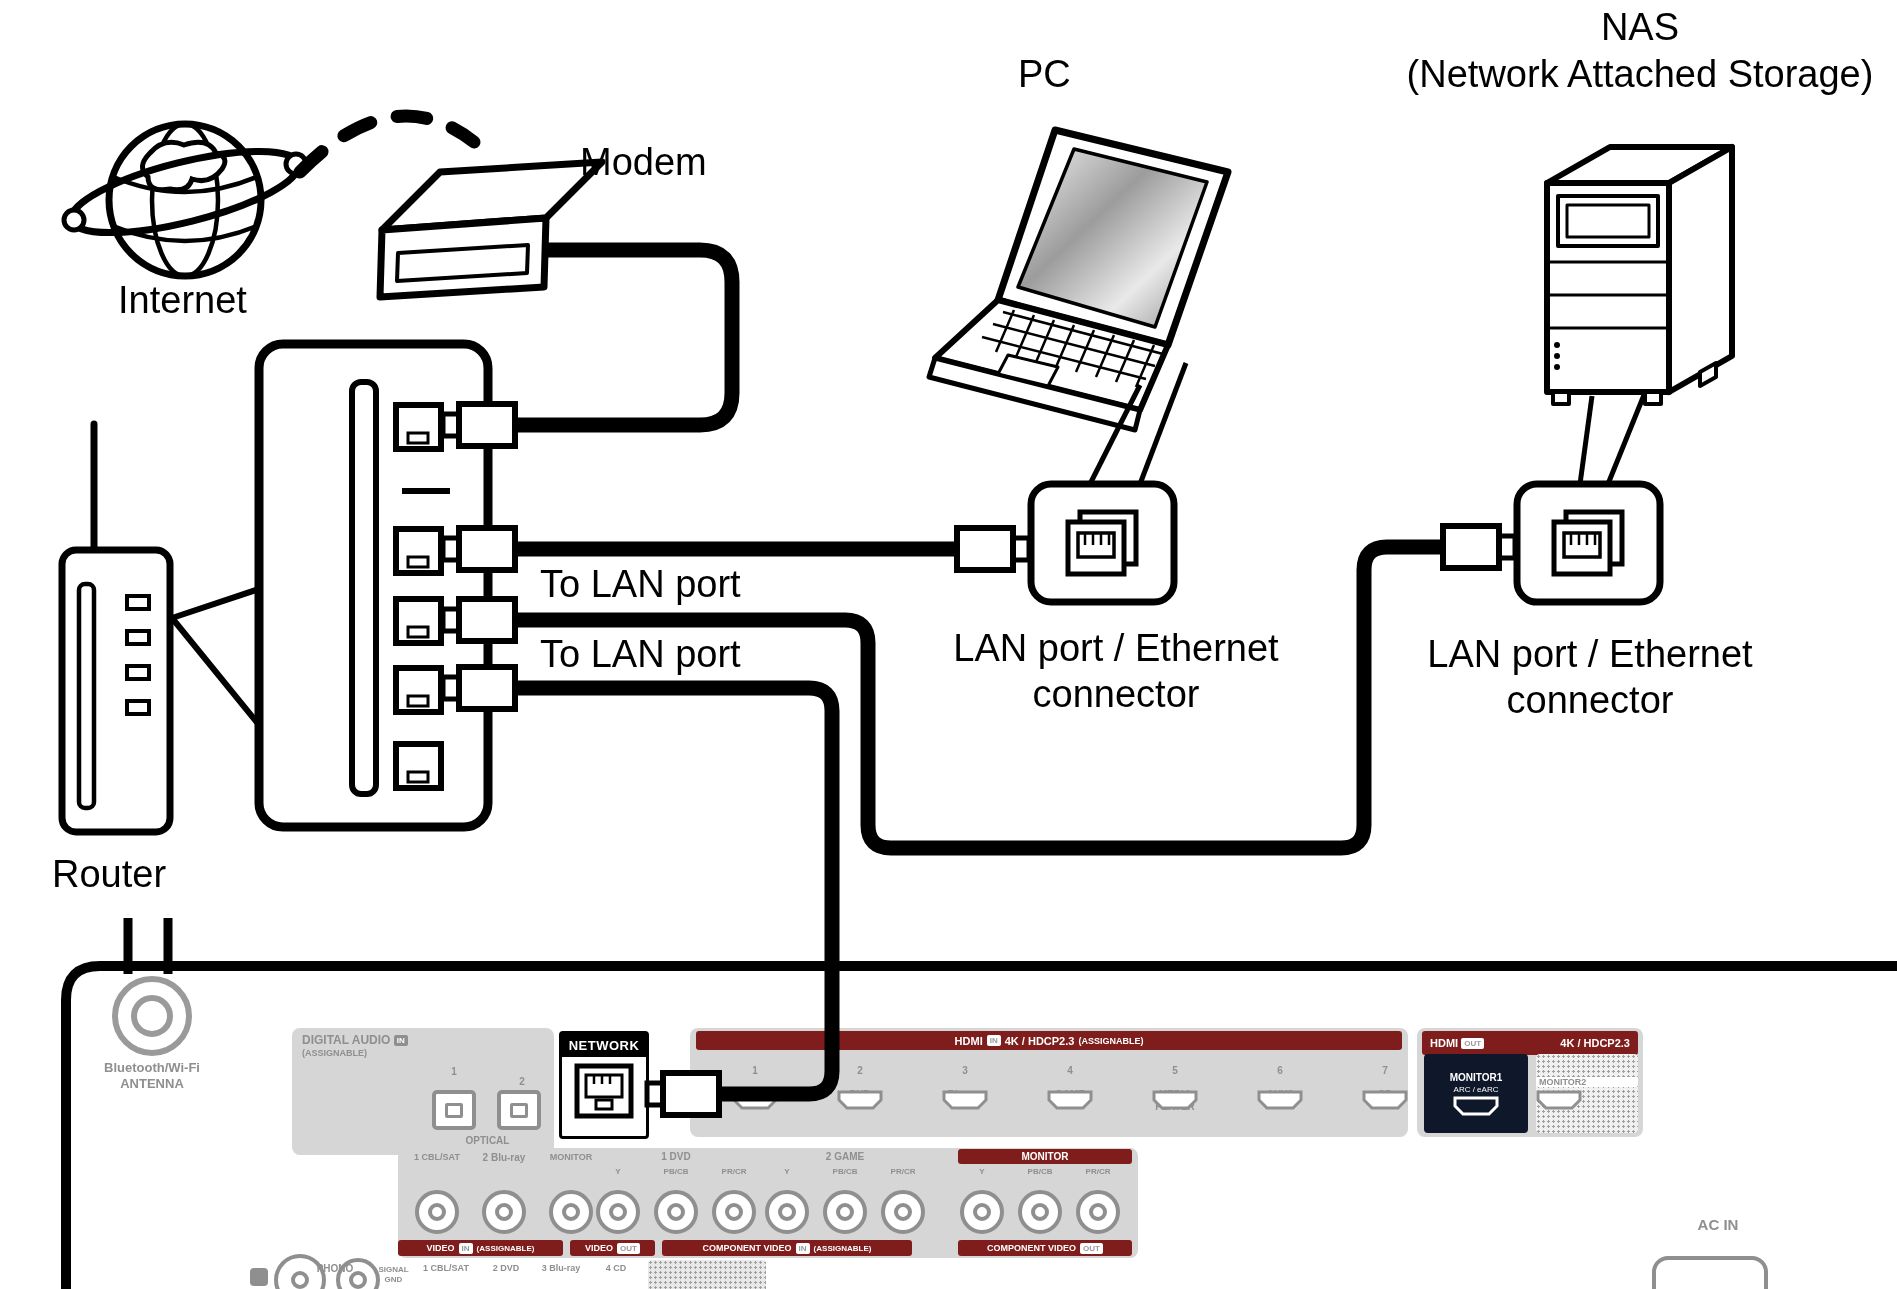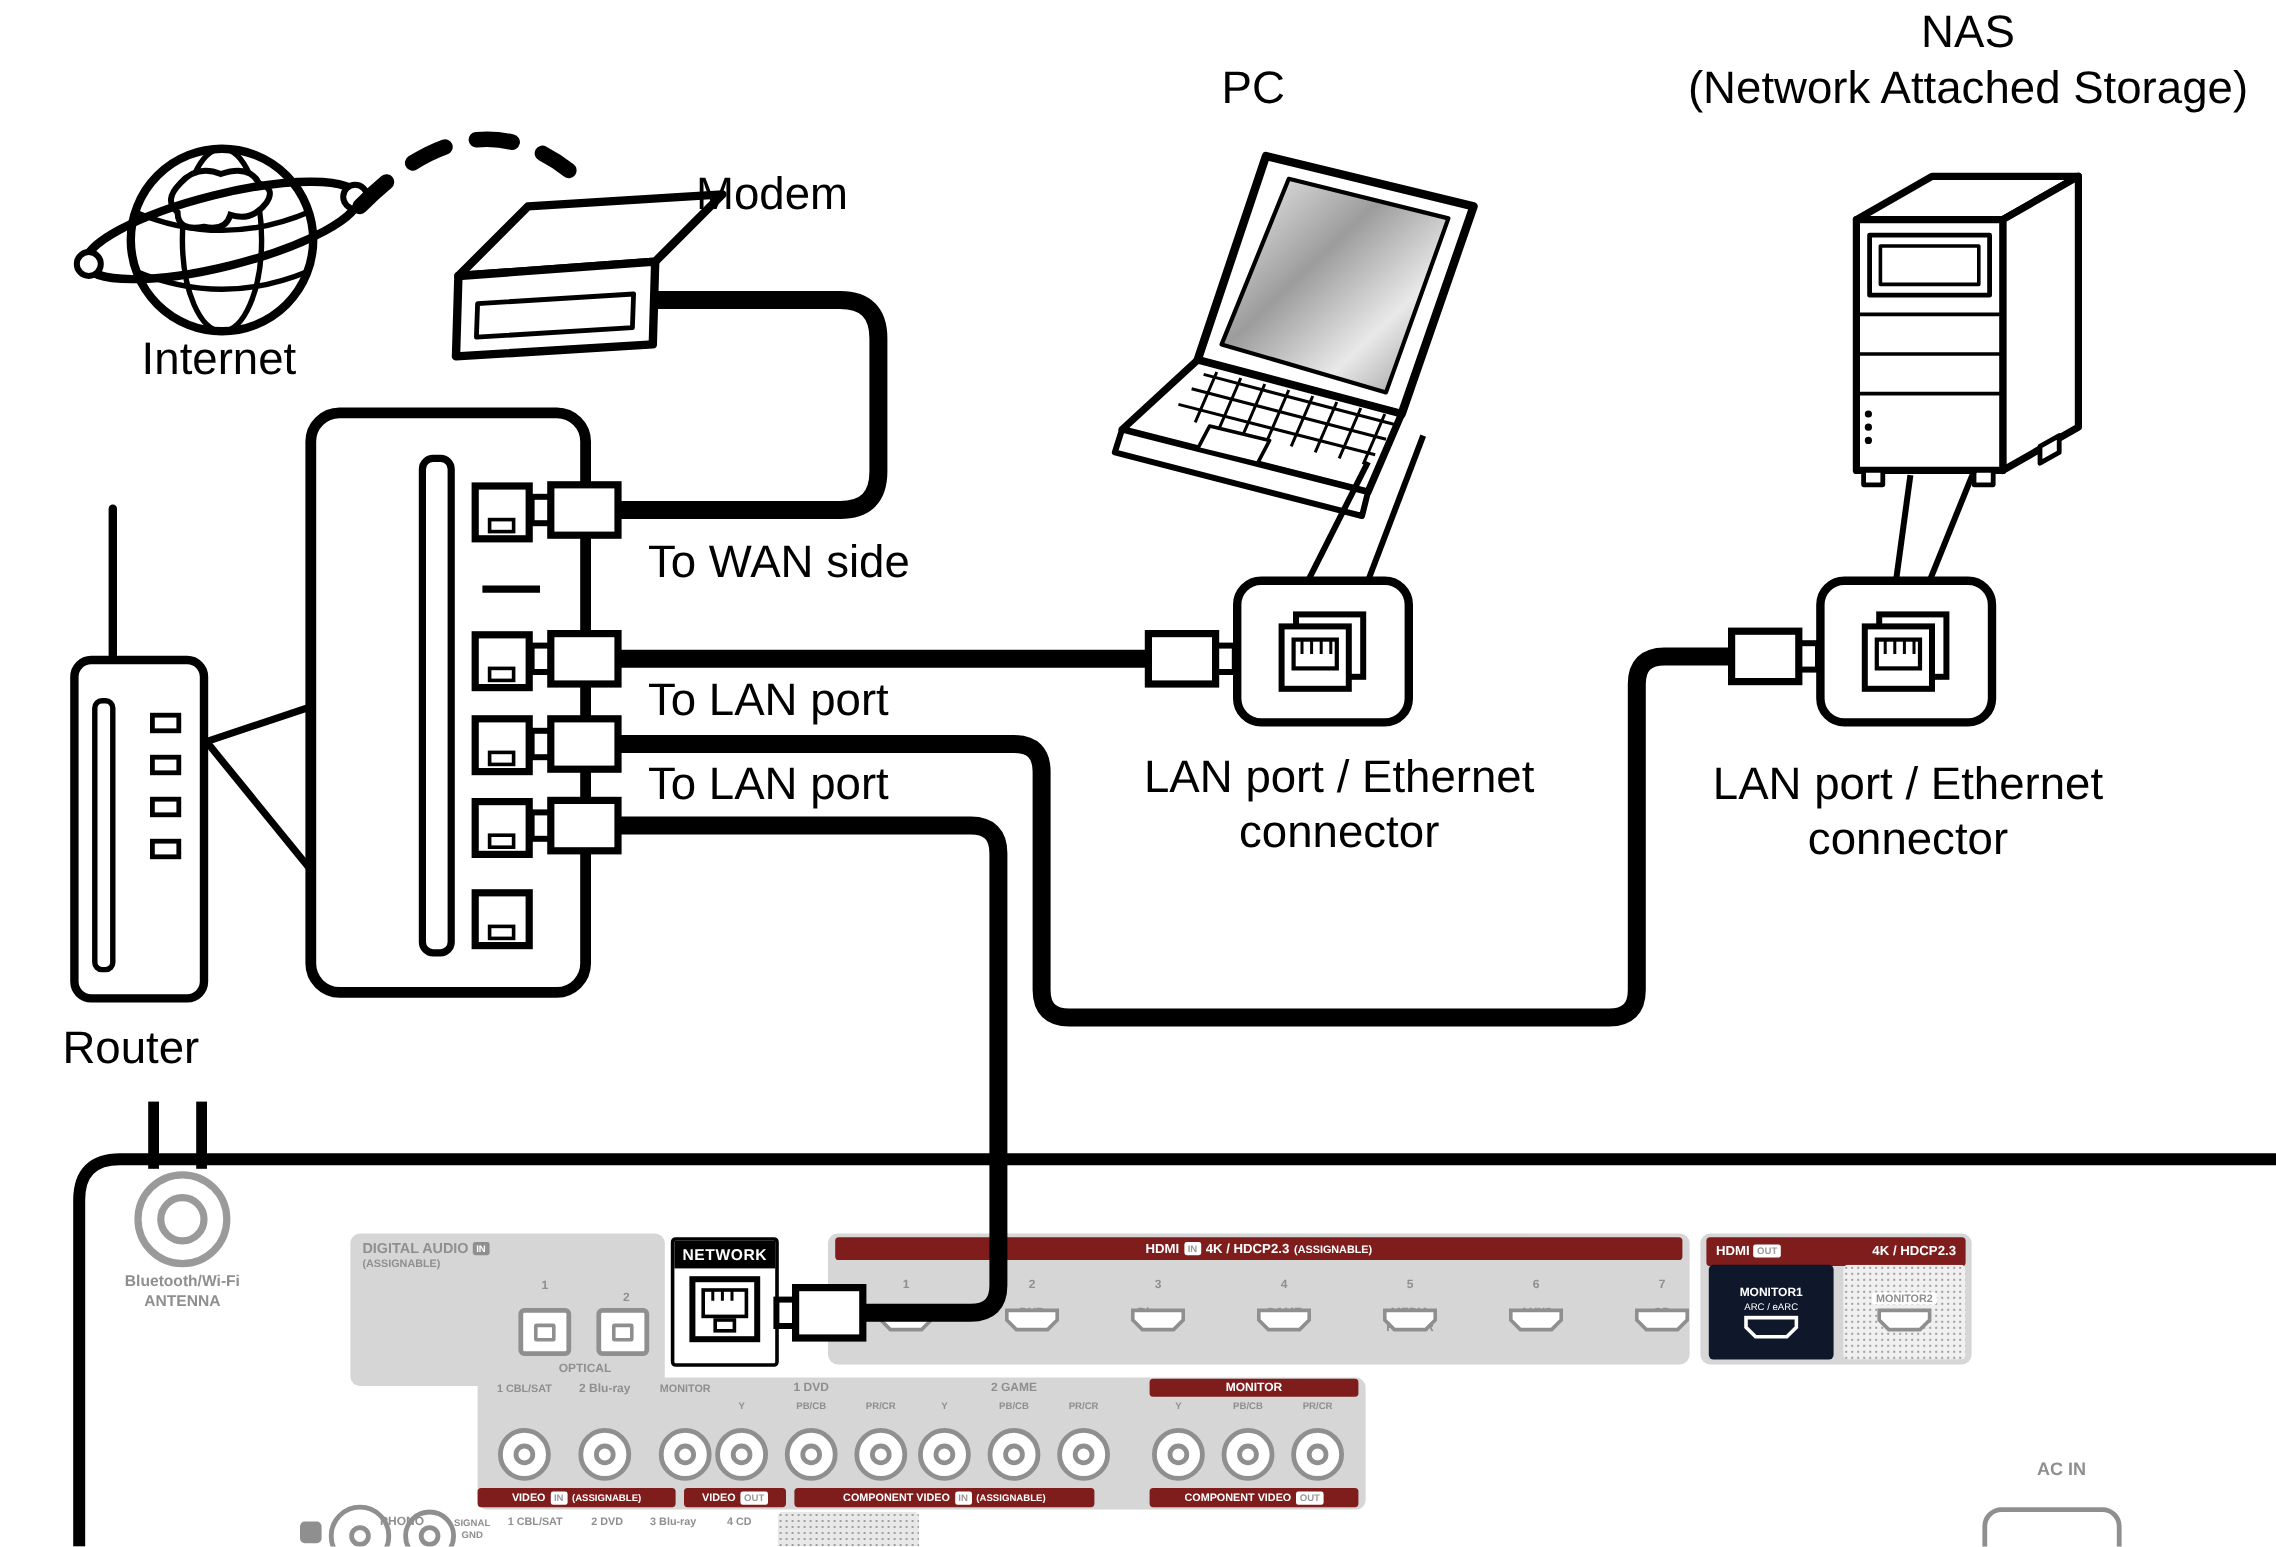--- a/index.html
+++ b/index.html
@@ -27,21 +27,21 @@
   .badge.light{background:#fff;color:#9a9a9a}
   .rca{position:absolute;width:44px;height:44px;background:#fff;border:4px solid #8f8f8f;border-radius:50%;display:flex;align-items:center;justify-content:center;z-index:1}
   .rca i{display:block;width:18px;height:18px;border:4px solid #8f8f8f;border-radius:50%;background:#fff}
   .opt{position:absolute;width:44px;height:40px;background:#fff;border:4px solid #8f8f8f;border-radius:5px;display:flex;align-items:center;justify-content:center;z-index:1}
   .opt i{display:block;width:18px;height:15px;border:3px solid #8f8f8f;border-radius:2px;background:#fff}
   .ring{position:absolute;border:6px solid #9a9a9a;border-radius:50%;background:#fff;display:flex;align-items:center;justify-content:center;z-index:1}
   .ring i{display:block;border:6px solid #9a9a9a;border-radius:50%;background:#fff}
   .netbox{position:absolute;background:#fff;border:3px solid #000;border-radius:4px;z-index:1}
   .nethdr{height:23px;background:#000;color:#fff;font-size:13px;font-weight:bold;display:flex;align-items:center;justify-content:center;letter-spacing:.5px}
   .mon1{position:absolute;background:#0f172a;color:#fff;display:flex;flex-direction:column;align-items:center;justify-content:center;gap:2px;border-radius:4px;text-align:center;z-index:1}
-  .mon2{position:absolute;background:radial-gradient(#9f9f9f 1.3px,#f0f0f0 1.3px);background-size:5px 5px;display:flex;flex-direction:column;align-items:center;justify-content:center;gap:3px;border-radius:4px;z-index:1}
+  .mon2{position:absolute;background:radial-gradient(#9f9f9f 1.3px,#f0f0f0 1.3px);background-size:5px 5px;display:flex;flex-direction:column;justify-content:center;gap:3px;border-radius:4px;z-index:1}
   .mon2lbl{font-size:9px;font-weight:bold;color:#8f8f8f;background:#fff;padding:0 3px;border-radius:2px}
   .hdmiport{position:absolute;z-index:1;line-height:0}
   .hatch{position:absolute;background:radial-gradient(#9f9f9f 1.3px,#e8e8e8 1.3px);background-size:5px 5px;border-radius:4px 4px 0 0;z-index:1}
   .chip{position:absolute;width:18px;height:18px;background:#8f8f8f;border-radius:4px;z-index:1}
   .acinlet{position:absolute;border:4px solid #8f8f8f;border-radius:16px;background:#fff;z-index:1}
 </style>
 </head>
 <body>
 
 <div class="canvas">
@@ -390,21 +390,20 @@
       <rect x="577" y="1066" width="54" height="50" stroke-width="5"></rect>
       <rect x="586" y="1075" width="36" height="22" stroke-width="3" fill="none"></rect>
       <path d="M594 1075 v9 M602 1075 v9 M610 1075 v9" stroke-width="2.5" fill="none"></path>
       <rect x="596" y="1100" width="16" height="9" stroke-width="3" fill="none"></rect>
     </g>
     <use href="#plugL" x="647" y="1073"></use>
   </svg>
 
   <div class="lbl" style="left:118px;top:278px">Internet</div>
   <div class="lbl" style="left:580px;top:140px">Modem</div>
-  <div class="lbl" style="left:540px;top:447px">To WAN side</div>
   <div class="lbl" style="left:540px;top:562px">To LAN port</div>
   <div class="lbl" style="left:540px;top:632px">To LAN port</div>
   <div class="lbl" style="left:52px;top:852px">Router</div>
   <div class="lbl" style="left:1018px;top:52px">PC</div>
   <div class="lbl center" style="left:1380px;top:5px;width:520px">NAS</div>
   <div class="lbl center" style="left:1380px;top:52px;width:520px">(Network Attached Storage)</div>
   <div class="lbl center" style="left:930px;top:626px;width:372px">LAN port / Ethernet
 connector</div>
   <div class="lbl center" style="left:1404px;top:632px;width:372px">LAN port / Ethernet
 connector</div>

